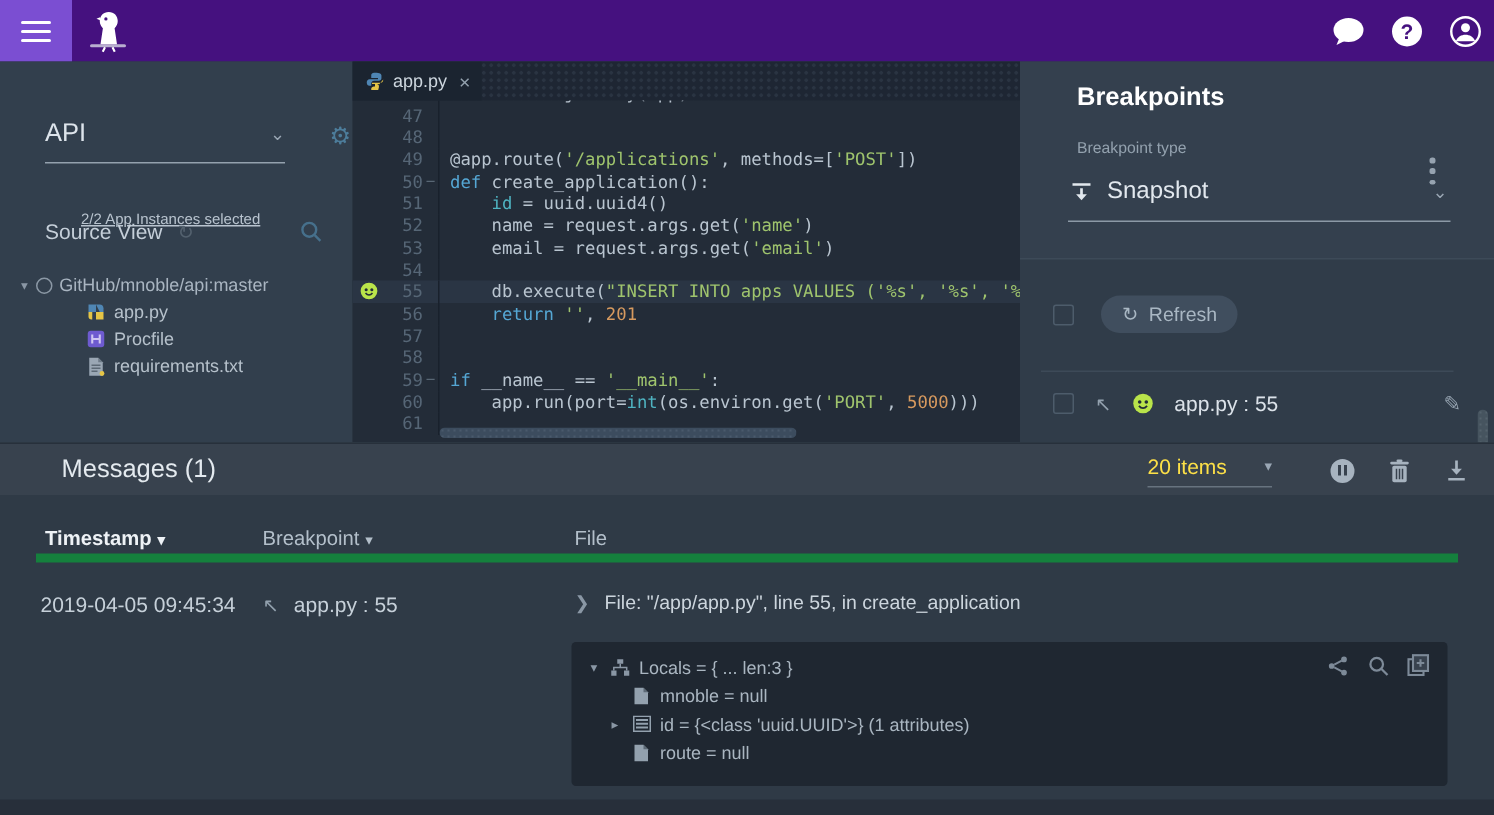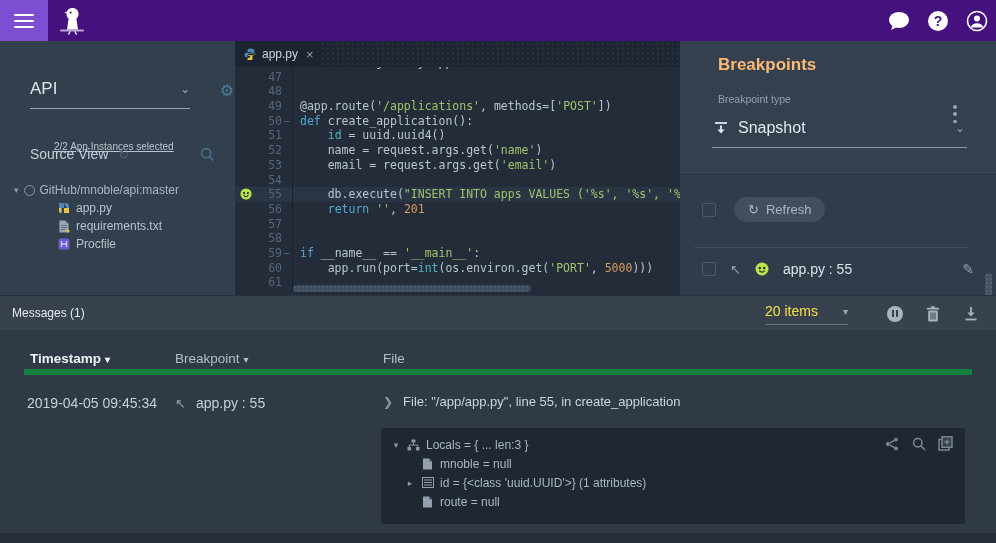--- a/index.html
+++ b/index.html
@@ -50,42 +50,42 @@
   .cl.hl { background:#2a3544; }
   .gut { width:47px; flex:none; text-align:right; color:#566676; user-select:none; cursor:pointer; }
   .fold { width:10px; flex:none; text-align:center; color:#6a7a89; font-size:9px; line-height:14.7px; }
   .ct { border-left:1px solid #19212c; padding-left:7px; flex:none; }
   .tk-p { color:#b9c5d0; } .tk-s { color:#9fc46d; } .tk-k { color:#55a7d4; } .tk-b { color:#4fb3c1; } .tk-n { color:#d79a5f; }
   .bp-dot { position:absolute; left:5px; top:1px; width:12px; height:12px; }
   .hscroll { position:absolute; left:58px; bottom:3px; width:238px; height:7px; background:#3c4c5e; border-radius:4px; z-index:4;
     background-image:radial-gradient(#4a5a6c 1px, transparent 1px); background-size:4px 4px; cursor:pointer; }
 
   
-  .bp-title { position:absolute; left:38px; top:14px; color:#fdba74; font-size:17px; }
+  .bp-title { position:absolute; left:38px; top:14px; color:#ffffff; font-size:17px; }
   .kebab { position:absolute; right:34px; top:62px; width:14px; height:22px; cursor:pointer; display:flex; flex-direction:column; align-items:center; justify-content:space-between; padding:2px 0; }
   .kebab i { width:3.5px; height:3.5px; border-radius:50%; background:#96a3b0; }
   .bp-type-label { position:absolute; left:38px; top:52px; color:#93a1ae; font-size:10.5px; }
   .bp-type-select { position:absolute; left:32px; top:72px; width:255px; display:flex; align-items:center; gap:10px; border-bottom:1px solid #8c99a6; padding:6px 2px 10px 2px; cursor:pointer; }
   .bp-type-value { color:#e2e8ee; font-size:16px; flex:1; }
   .bp-list { position:absolute; left:0; top:131px; width:316px; height:123px; background:#303c49; border-top:1px solid #3d4a58; }
   .bp-refresh-row { position:absolute; left:22px; top:24px; display:flex; align-items:center; gap:18px; }
   .checkbox { width:14px; height:14px; border:1.5px solid #4d5c6b; border-radius:2px; background:transparent; cursor:pointer; }
   .refresh-pill { display:flex; align-items:center; gap:7px; background:#404e5e; color:#a9b7c3; font-size:13px; border-radius:14px; padding:5px 14px; cursor:pointer; }
   .bp-divider { position:absolute; left:14px; top:74px; width:275px; border-top:1px solid #3d4a58; }
   .bp-item-row { position:absolute; left:22px; top:88px; width:272px; display:flex; align-items:center; gap:14px; }
   .bp-item-label { color:#dbe2e9; font-size:14px; }
   .arrow-ul { color:#93a1ae; font-size:13px; }
   .pencil { position:absolute; right:0; color:#93a1ae; font-size:14px; cursor:pointer; }
   .vscroll { position:absolute; right:4px; top:100px; width:7px; height:28px; background:#46545f; border-radius:4px; cursor:pointer;
     background-image:radial-gradient(#54626d 1px, transparent 1px); background-size:4px 4px; }
 
   
   .messages { position:absolute; left:0; top:295px; width:996px; height:248px; background:#2f3a46; }
   .msg-header { position:absolute; left:0; top:0; width:996px; height:35px; background:#38424e; border-top:1px solid #27303b; display:flex; align-items:center; }
-  .msg-title { position:absolute; left:12px; color:#e4eaef; font-size:12px; }
+  .msg-title { position:absolute; left:41px; color:#e4eaef; font-size:17px; }
   .page-size { position:absolute; left:765px; top:7px; width:83px; display:flex; align-items:center; justify-content:space-between; border-bottom:1px solid #67737f; padding-bottom:5px; cursor:pointer; }
   .page-size-value { color:#fde047; font-size:14px; }
   .msg-tools { position:absolute; right:16px; top:0; height:35px; display:flex; align-items:center; gap:20px; }
   .mt-icon { width:18px; height:18px; cursor:pointer; display:flex; align-items:center; justify-content:center; }
   .pause-circle { width:16px; height:16px; border-radius:50%; background:#a7b3bf; display:flex; align-items:center; justify-content:center; gap:2px; }
   .pause-circle i { width:2px; height:7px; background:#38424e; display:block; }
 
   .tbl-head { position:absolute; left:24px; top:56px; width:948px; height:24px; border-bottom:6px solid #15803d; }
   .th { position:absolute; top:0; font-size:13.5px; color:#b3bfca; cursor:pointer; }
   .th.sorted { color:#eef2f6; font-weight:bold; }
@@ -183,37 +183,37 @@
                 <path d="M1 1h5v5H1z" fill="#4f86b4" rx="2"></path>
                 <path d="M6 6h5v5H6z" fill="#e5c546"></path>
                 <path d="M6 1h2.5c1.5 0 2.5 1 2.5 2.5V6H8.5z" fill="#4f86b4"></path>
                 <path d="M1 6h2.5v5H3c-1.2 0-2-.8-2-2z" fill="#e5c546"></path>
               </svg>
             </span>
             <span>app.py</span>
           </div>
           <div class="tree-file">
             <span class="fi">
+              <svg width="12" height="12" viewBox="0 0 12 12">
+                <rect x="0.5" y="0.5" width="11" height="11" rx="2" fill="#6e5bd0"></rect>
+                <path d="M3.5 3v6M8.5 3v6M3.5 6h5" stroke="#cfc7f2" stroke-width="1.4"></path>
+              </svg>
+            </span>
+            <span>Procfile</span>
+          </div>
+          <div class="tree-file">
+            <span class="fi">
               <svg width="12" height="13" viewBox="0 0 12 13">
                 <path d="M1.5 .5h6l3 3v9h-9z" fill="#9aa7b4"></path>
                 <path d="M7.5 .5l3 3h-3z" fill="#6d7a87"></path>
                 <path d="M3 5.5h6M3 7.5h6M3 9.5h4" stroke="#5c6975" stroke-width="0.9"></path>
                 <circle cx="10" cy="11" r="1.6" fill="#e5c546"></circle>
               </svg>
             </span>
             <span>requirements.txt</span>
-          </div>
-          <div class="tree-file">
-            <span class="fi">
-              <svg width="12" height="12" viewBox="0 0 12 12">
-                <rect x="0.5" y="0.5" width="11" height="11" rx="2" fill="#6e5bd0"></rect>
-                <path d="M3.5 3v6M8.5 3v6M3.5 6h5" stroke="#cfc7f2" stroke-width="1.4"></path>
-              </svg>
-            </span>
-            <span>Procfile</span>
           </div>
         </div>
     </div>
   </aside>
 
   <section class="editor">
     <div class="code" id="code-lines" style="margin-top: -6px;"><div class="cl"><span class="gut">46</span><span class="fold"></span><span class="ct"><span class="tk-k">    return</span><span class="tk-p"> jsonify(app)</span></span></div><div class="cl"><span class="gut">47</span><span class="fold"></span><span class="ct">&nbsp;</span></div><div class="cl"><span class="gut">48</span><span class="fold"></span><span class="ct">&nbsp;</span></div><div class="cl"><span class="gut">49</span><span class="fold"></span><span class="ct"><span class="tk-p">@app.route(</span><span class="tk-s">'/applications'</span><span class="tk-p">, methods=[</span><span class="tk-s">'POST'</span><span class="tk-p">])</span></span></div><div class="cl"><span class="gut">50</span><span class="fold">–</span><span class="ct"><span class="tk-k">def</span><span class="tk-p"> create_application():</span></span></div><div class="cl"><span class="gut">51</span><span class="fold"></span><span class="ct"><span class="tk-p">    </span><span class="tk-b">id</span><span class="tk-p"> = uuid.uuid4()</span></span></div><div class="cl"><span class="gut">52</span><span class="fold"></span><span class="ct"><span class="tk-p">    name = request.args.get(</span><span class="tk-s">'name'</span><span class="tk-p">)</span></span></div><div class="cl"><span class="gut">53</span><span class="fold"></span><span class="ct"><span class="tk-p">    email = request.args.get(</span><span class="tk-s">'email'</span><span class="tk-p">)</span></span></div><div class="cl"><span class="gut">54</span><span class="fold"></span><span class="ct">&nbsp;</span></div><div class="cl hl"><span class="bp-dot"><svg width="12" height="12" viewBox="0 0 14 14">
               <circle cx="7" cy="7" r="6.5" fill="#b9e44a"></circle>
               <circle cx="4.8" cy="6" r="1.2" fill="#232c38"></circle>
               <circle cx="9.2" cy="6" r="1.2" fill="#232c38"></circle>

